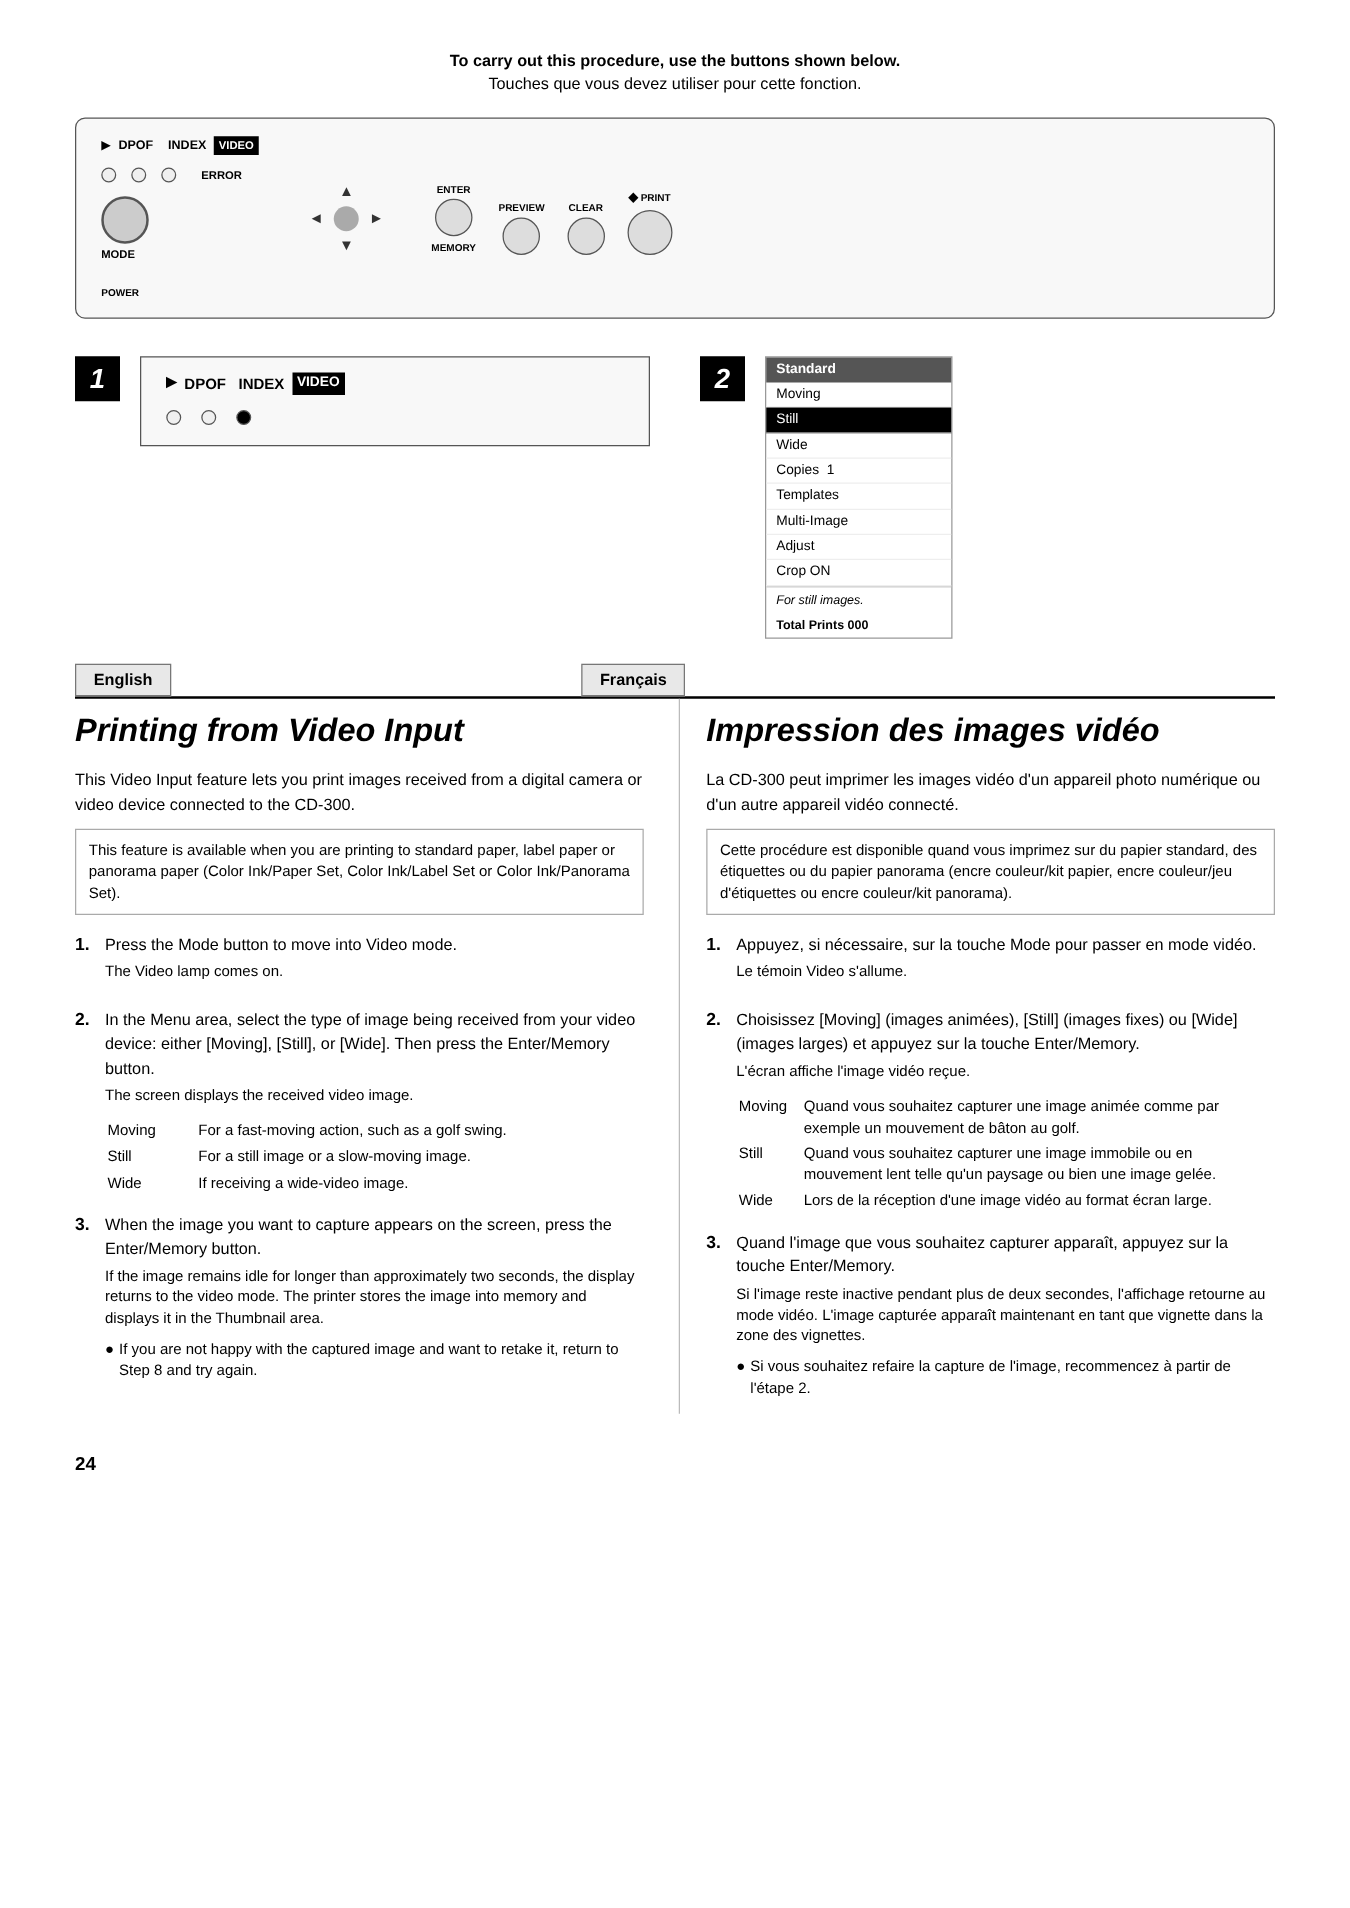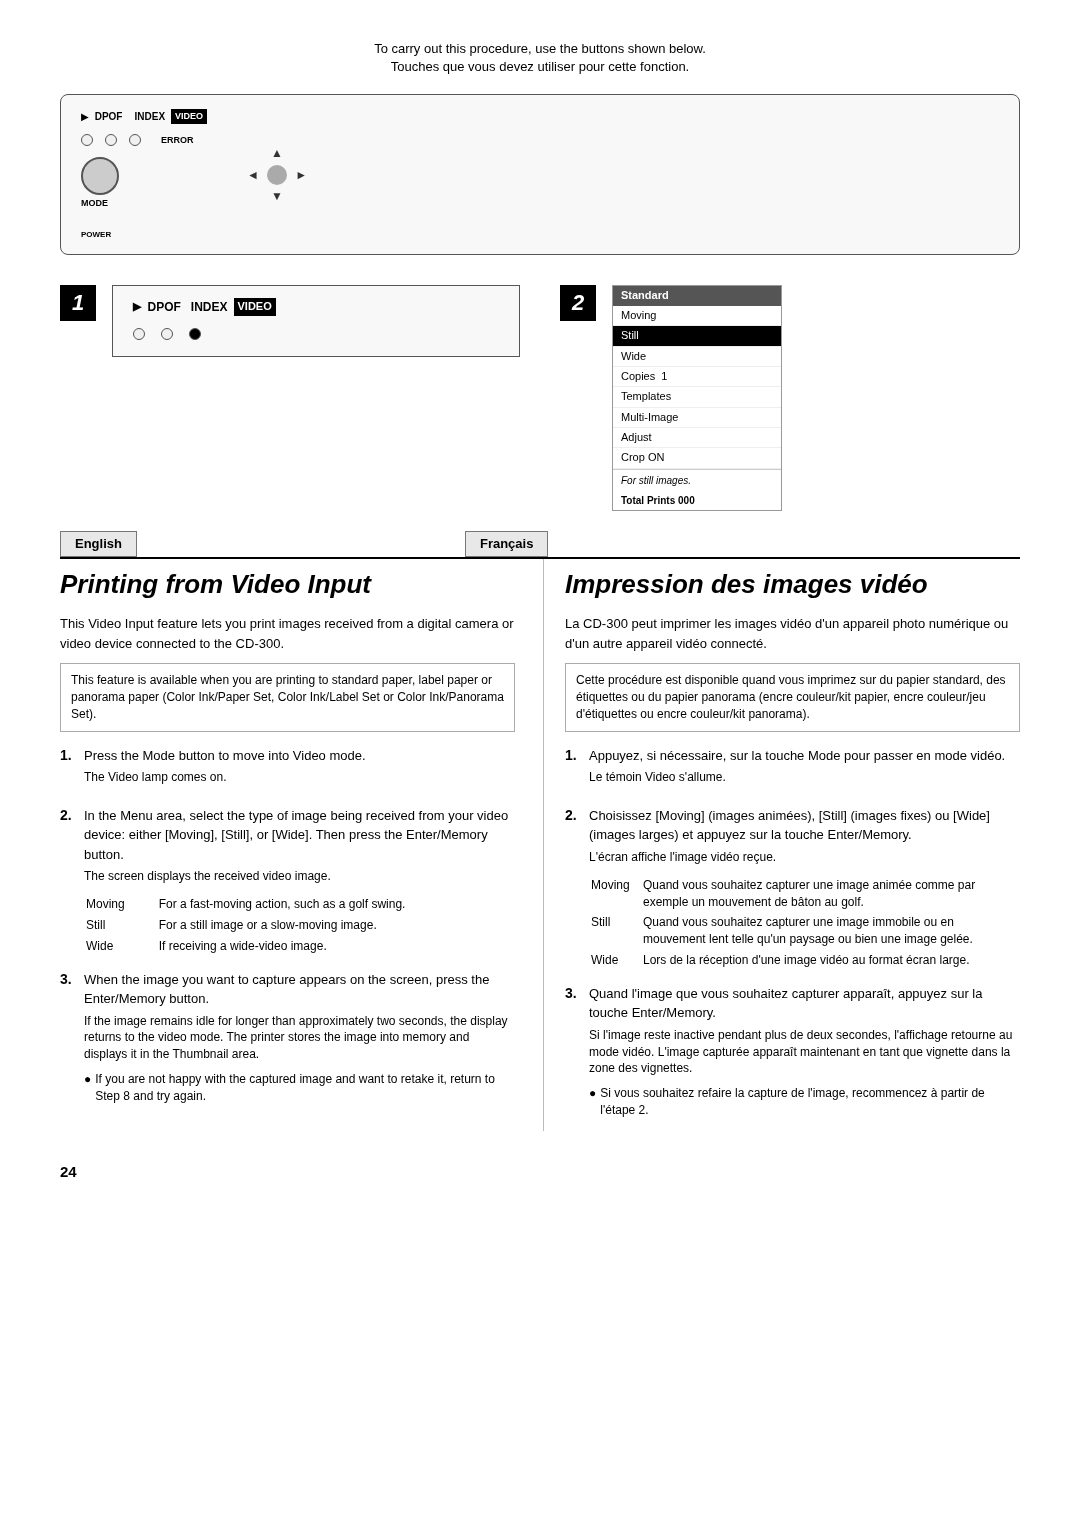--- a/index.html
+++ b/index.html
@@ -14,21 +14,21 @@
       line-height: 1.4;
     }
 
     
     .top-instruction {
       text-align: center;
       margin-bottom: 18px;
       font-size: 13px;
     }
     .top-instruction p:first-child {
-      font-weight: normal;
+      font-weight: bold;
     }
 
     
     .device-panel {
       border: 1.5px solid #555;
       border-radius: 8px;
       padding: 14px 20px;
       margin-bottom: 30px;
       background: #f8f8f8;
       display: flex;
@@ -213,21 +213,21 @@
       border-radius: 50%;
       background: #000;
       display: inline-block;
     }
 
     
     .step2-menu {
       border: 1px solid #999;
       background: #fff;
       font-size: 11px;
-      width: 170px;
+      width: 150px;
     }
 
     .menu-item {
       padding: 2px 8px;
       border-bottom: 1px solid #eee;
     }
 
     .menu-item.selected {
       background: #000;
       color: #fff;
@@ -410,20 +410,42 @@
   <div style="display:flex;flex-direction:column;align-items:center;gap:2px;margin-left:10px;">
     <div class="dpad-container">
       <span class="dpad-up">▲</span>
       <span class="dpad-left">◄</span>
       <span class="dpad-center"></span>
       <span class="dpad-right">►</span>
       <span class="dpad-down">▼</span>
     </div>
   </div>
 
+  <div style="display:flex;gap:18px;align-items:flex-end;margin-left:8px;">
+    <div class="button-group">
+      <span class="btn-label">ENTER</span>
+      <div class="round-btn"></div>
+      <span class="memory-label">MEMORY</span>
+    </div>
+    <div class="button-group">
+      <span class="btn-label">PREVIEW</span>
+      <div class="round-btn"></div>
+    </div>
+    <div class="button-group">
+      <span class="btn-label">CLEAR</span>
+      <div class="round-btn"></div>
+    </div>
+    <div class="button-group">
+      <span class="btn-label" style="display:flex;align-items:center;gap:2px;">
+        <span class="diamond">◆</span>
+        <span>PRINT</span>
+      </span>
+      <div class="round-btn-lg"></div>
+    </div>
+  </div>
 </div>
 
 <div class="steps-row">
 
   <div class="step-box">
     <div class="step-number-box">1</div>
     <div class="step-content">
       <div class="step1-panel">
         <div class="step1-labels">
           <span style="font-size:11px;font-weight:bold;">▶</span>

